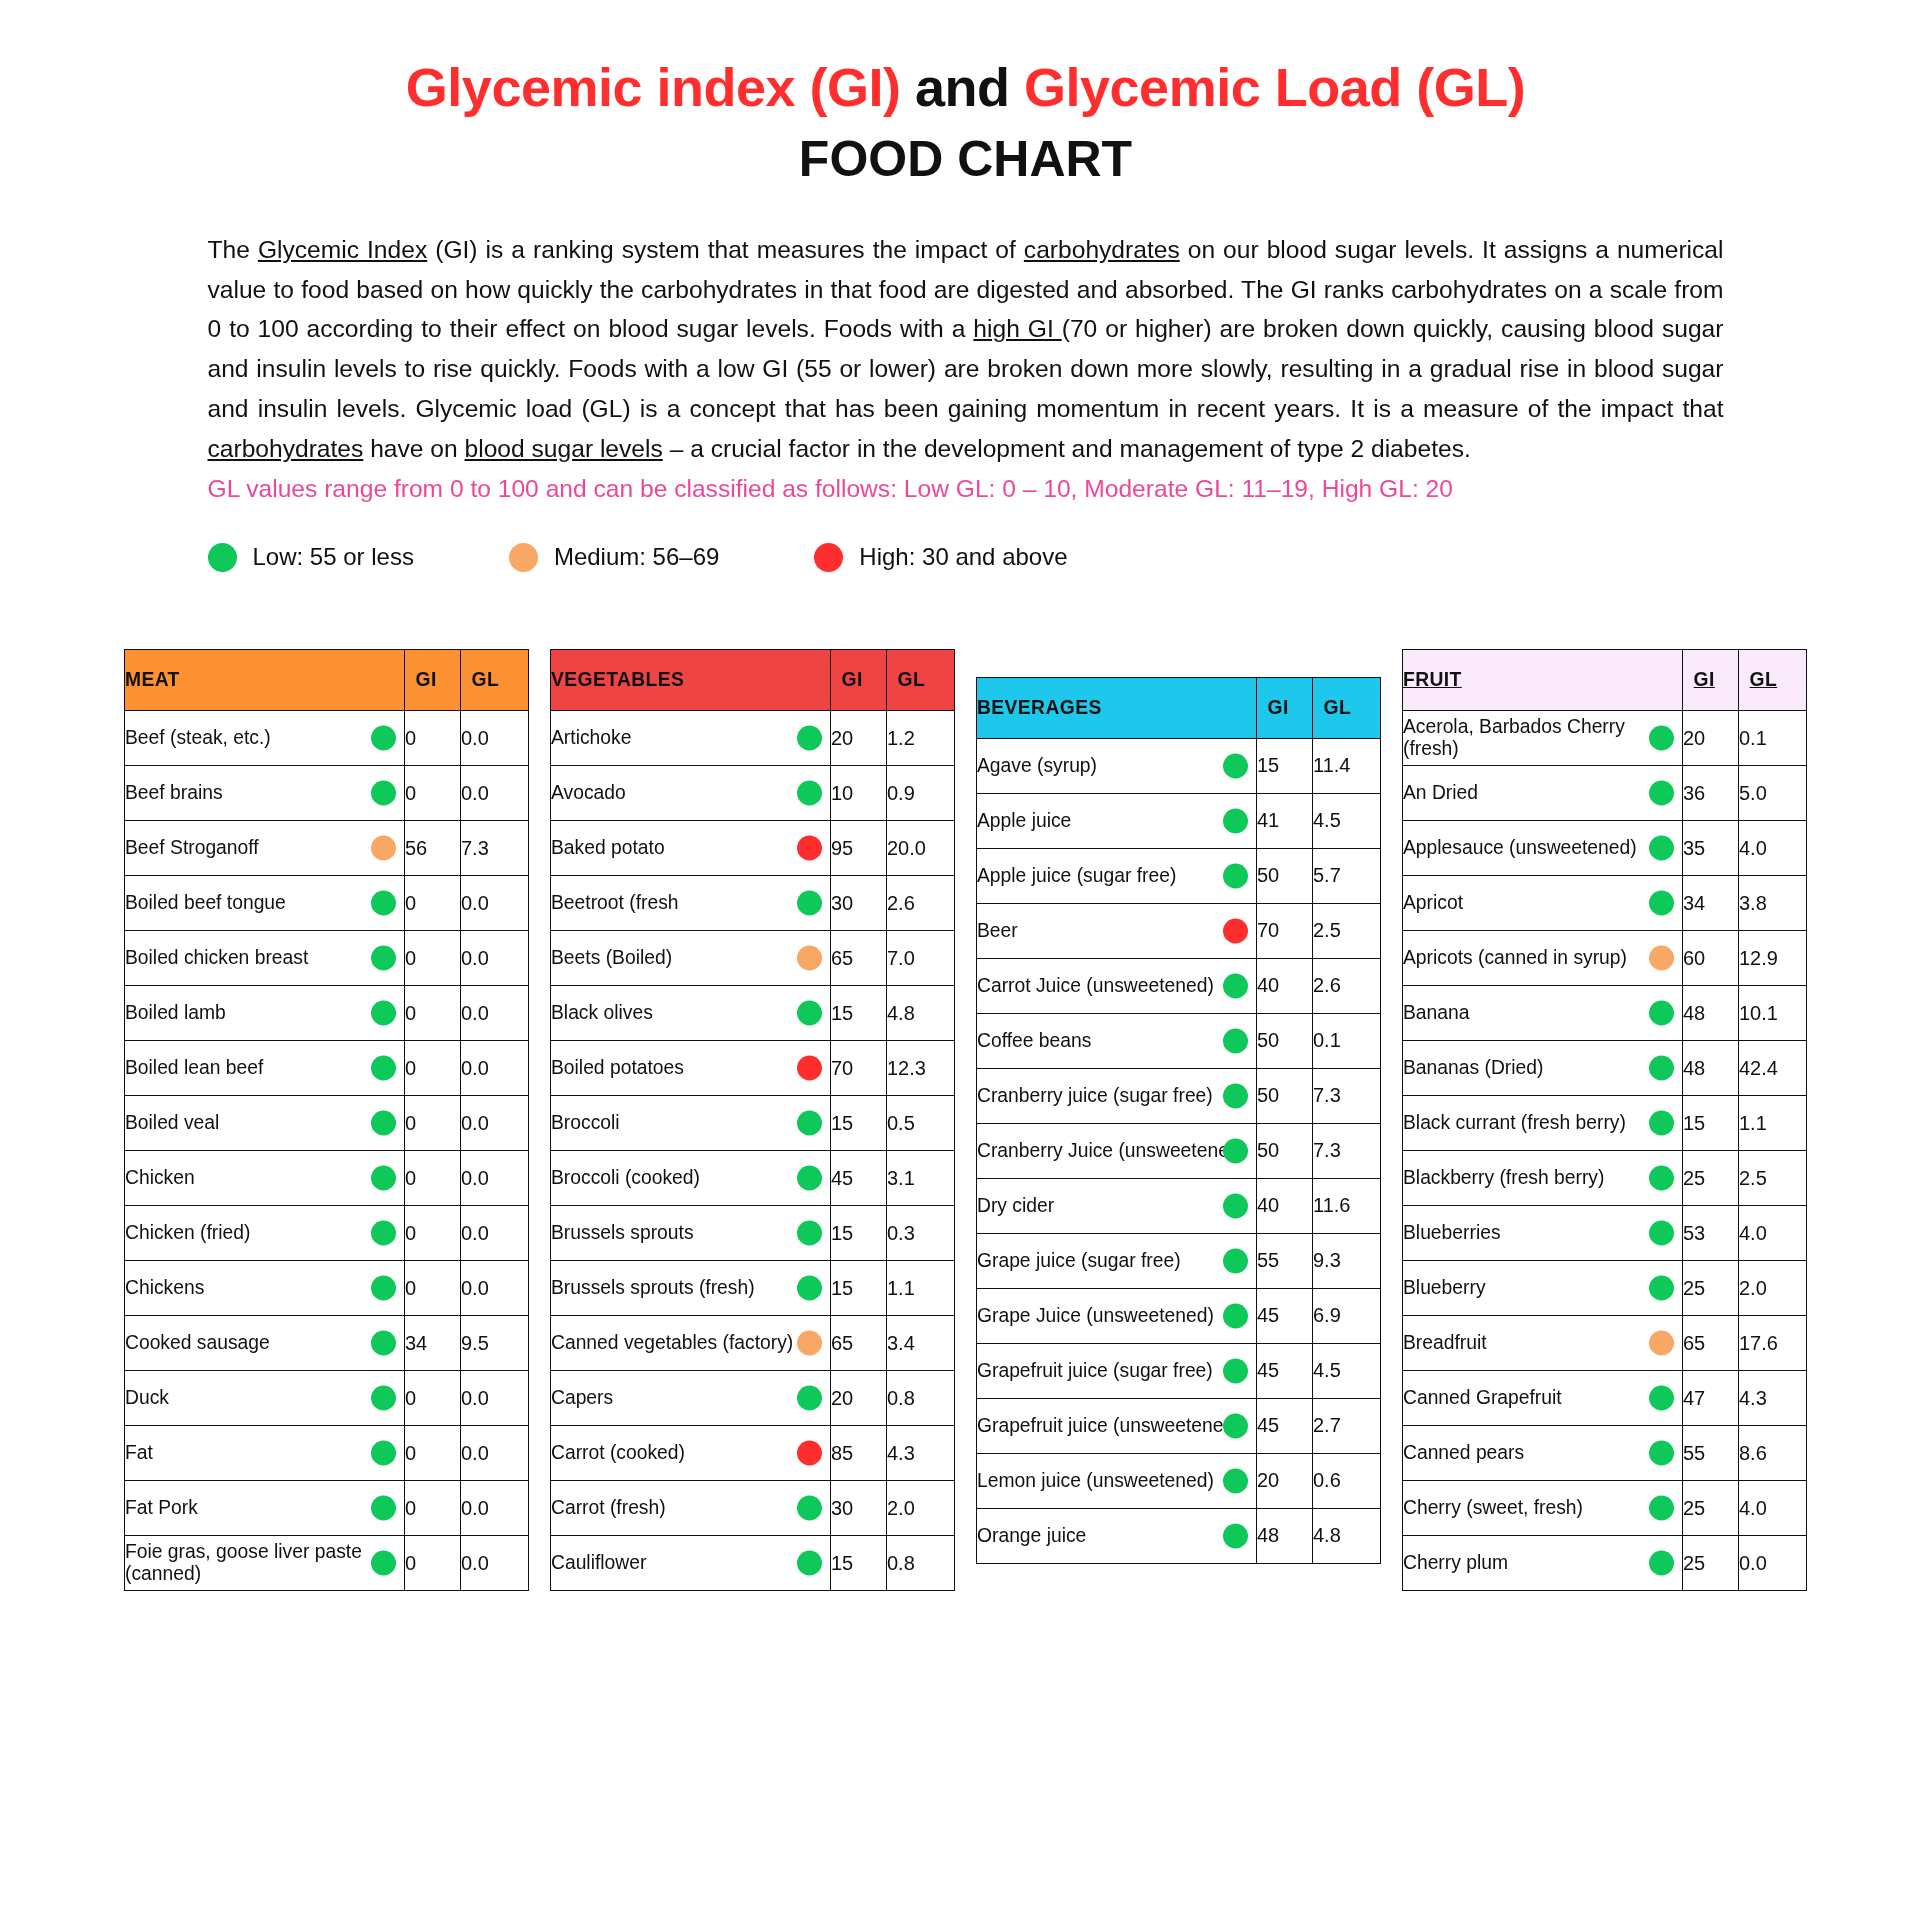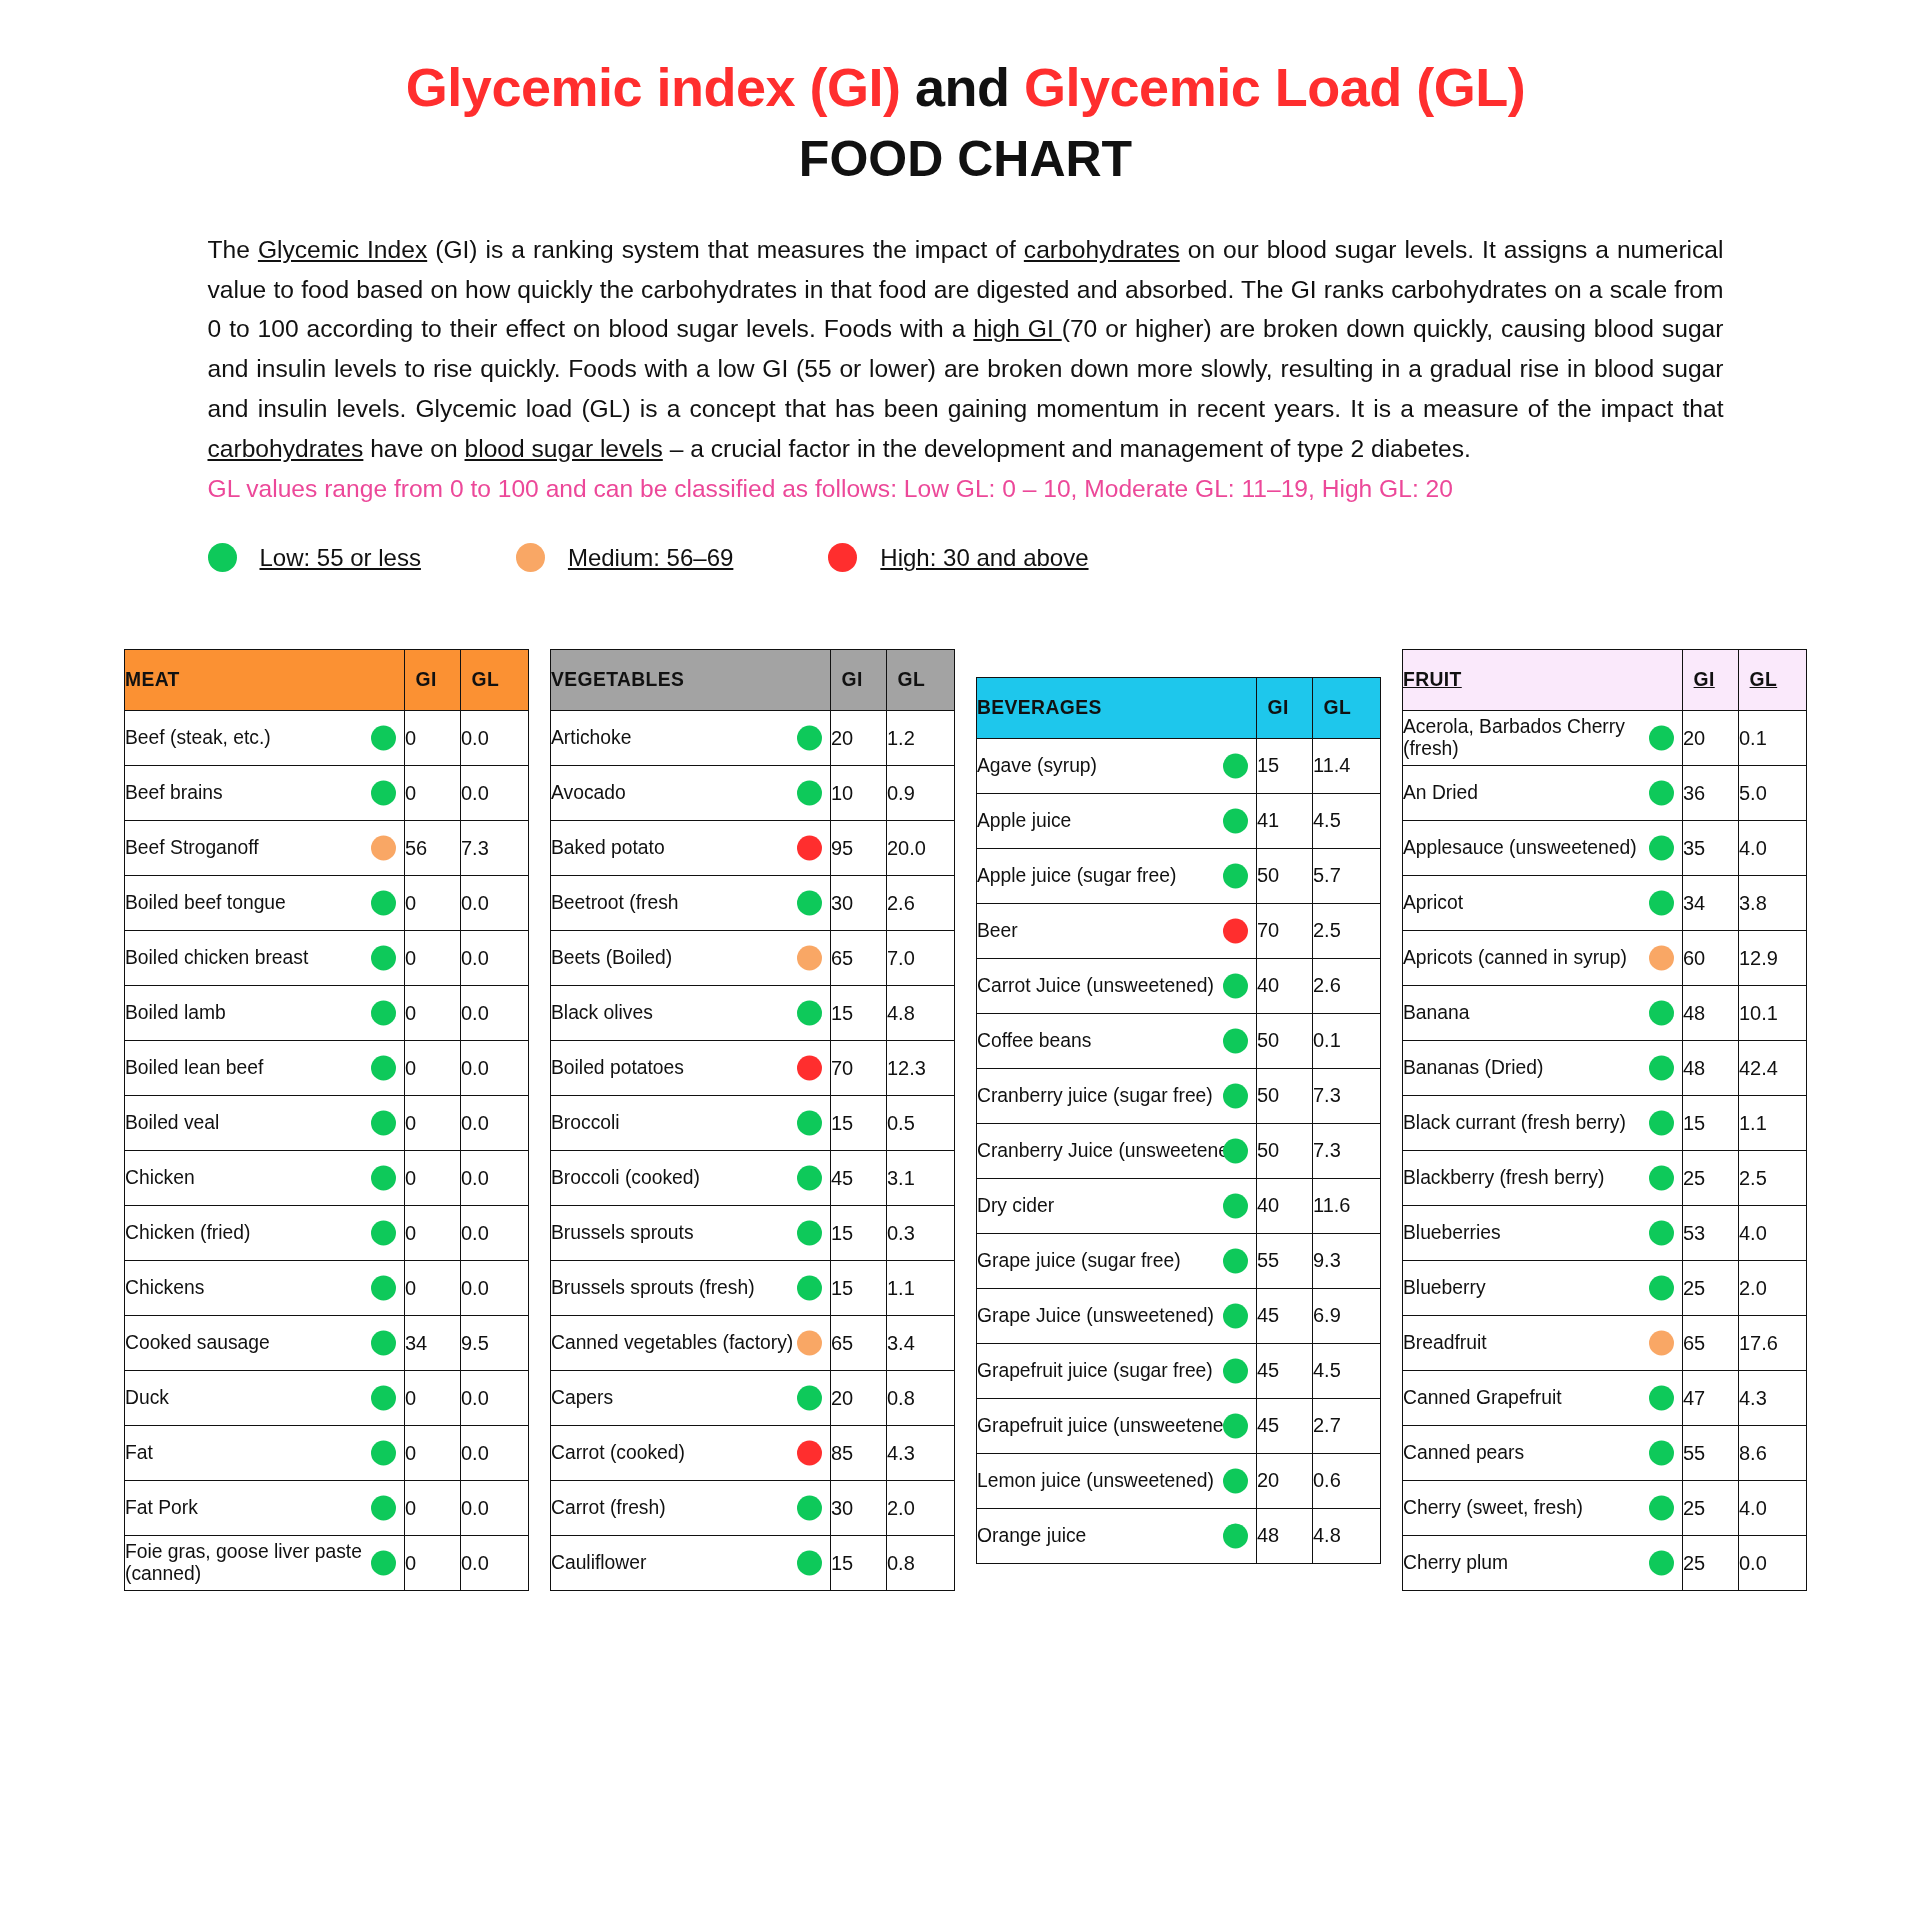--- a/index.html
+++ b/index.html
@@ -60,23 +60,22 @@
   .legend {
     width: 1516px;
     margin: 35px auto 0 auto;
     display: flex;
     align-items: center;
     gap: 0px;
     font-size: 24px;
   }
   .legend-item {
     display: flex;
-    align-items: flex-end;
-    gap: 23px;
-    text-decoration: underline;
+    align-items: flex-start;
+    gap: 16px;
   }
   .legend-item + .legend-item { margin-left: 95px; }
   .dot {
     width: 29px; height: 29px;
     border-radius: 50%;
     display: inline-block;
     flex: 0 0 auto;
   }
   .dot-low { background: #0ec95a; }
   .dot-med { background: #f9a765; }
@@ -111,21 +110,21 @@
     letter-spacing: 0.4px;
     text-align: left;
     padding-left: 11.6px;
     color: #111111;
   }
   .hdr th.num {
     text-align: left;
     padding-left: 10.6px;
   }
   .col-meat .hdr th { background: #fb9133; }
-  .col-veg .hdr th { background: #a3a3a3; }
+  .col-veg .hdr th { background: #ef4444; }
   .col-bev .hdr th { background: #1ec7ec; }
   .col-fruit .hdr th { background: #fae9fb; text-decoration: underline; }
 
   td.name {
     position: relative;
     padding: 7.7px 44px 7.7px 11.6px;
     line-height: 1.18;
     font-size: 19.3px;
     height: 54px;
     vertical-align: middle;

